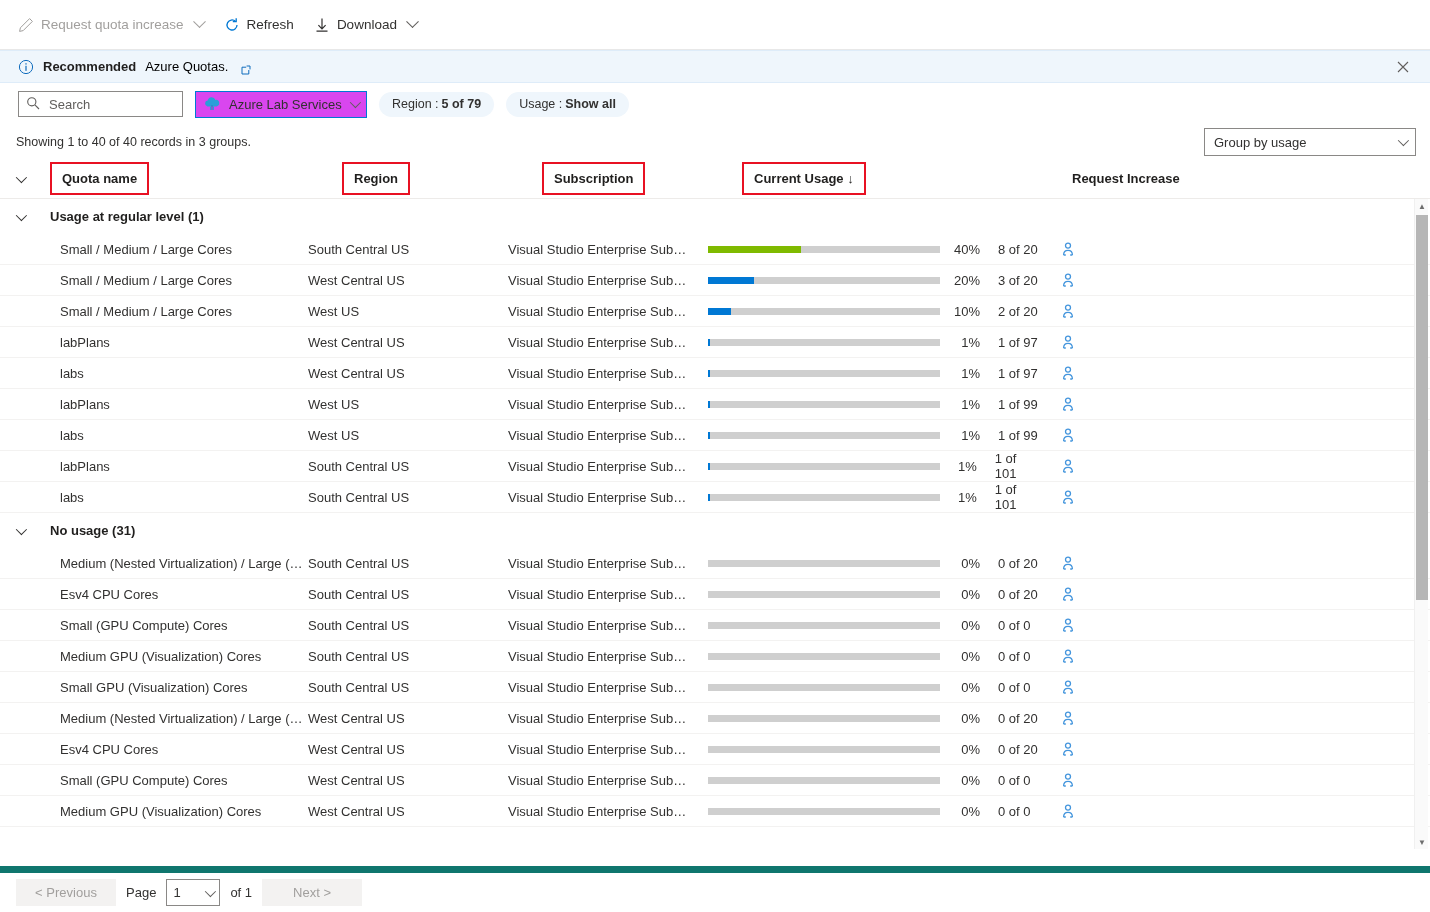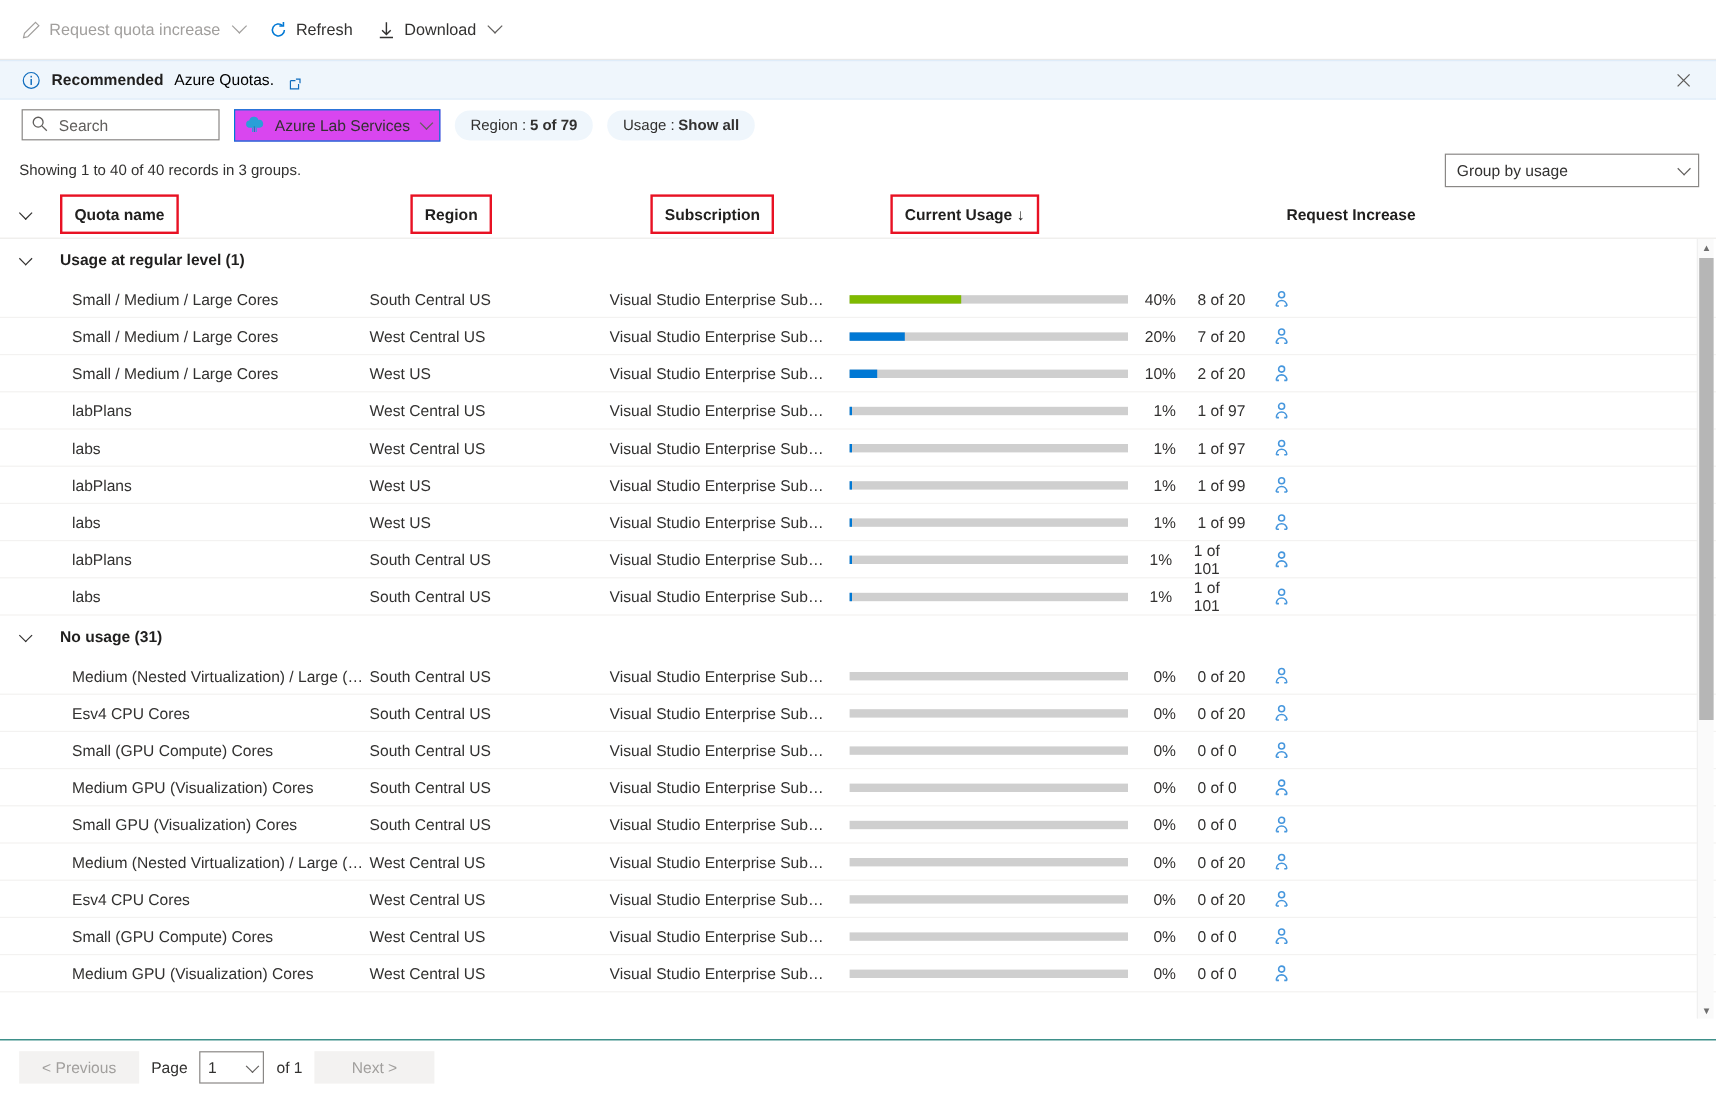--- a/index.html
+++ b/index.html
@@ -235,21 +235,21 @@
     background: #b6b6b6;
     cursor: pointer;
   }
 
   
   .pager {
     position: absolute; left: 0; bottom: 0;
     width: 1430px; height: 46px;
     display: flex; align-items: center;
     padding-left: 16px; gap: 10px;
-    border-top: 1px solid #0f766e;
+    border-top: 7px solid #0f766e;
     background: #fff;
   }
   .pg-btn {
     height: 27px; min-width: 100px;
     background: #f3f2f1;
     color: #a19f9d;
     display: flex; align-items: center; justify-content: center;
     font-size: 13px;
     cursor: default;
   }
@@ -411,21 +411,21 @@
       </div>
       <div class="row first-in-group">
         <div class="cell name c-name">Small / Medium / Large Cores</div>
         <div class="cell reg c-reg">West Central US</div>
         <div class="cell sub c-sub">Visual Studio Enterprise Subscri...</div>
         <div class="usage-cell">
           <div class="bar-track">
             <div class="bar-fill" style="width:46px;background:#0078d4;"></div>
           </div>
           <div class="pct">20%</div>
-          <div class="ratio">7 of 20</div>
+          <div class="ratio">3 of 20</div>
         </div>
         <div class="req-cell">
           <span class="req-ico"><svg viewBox="0 0 16 16" width="16" height="16">
               <circle cx="8" cy="4.6" r="2.5" fill="none" stroke="#4596dd" stroke-width="1.3"></circle>
               <path d="M3.6 14c0-2.9 2-4.6 4.4-4.6S12.4 11.1 12.4 14" fill="none" stroke="#4596dd" stroke-width="1.3"></path>
               <path d="M3.6 14h2.2M10.2 14h2.2" stroke="#4596dd" stroke-width="1.3"></path>
             </svg></span>
         </div>
       </div>
       <div class="row">

